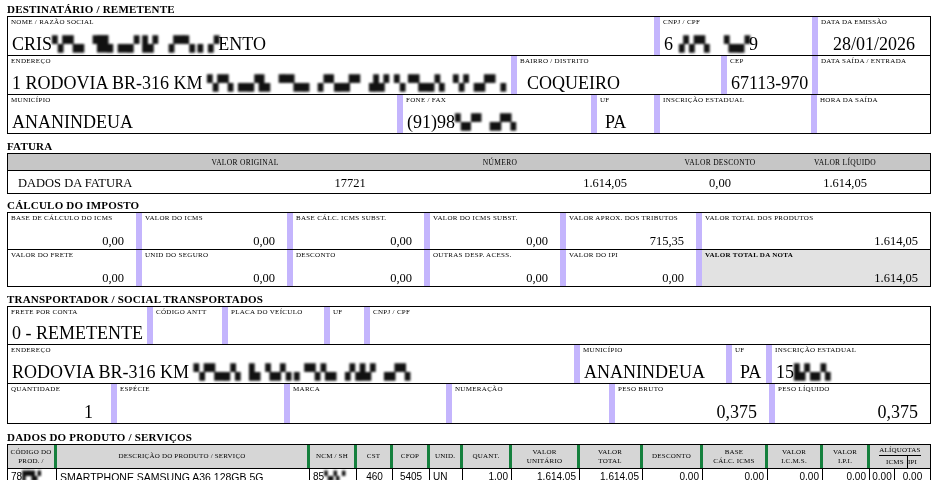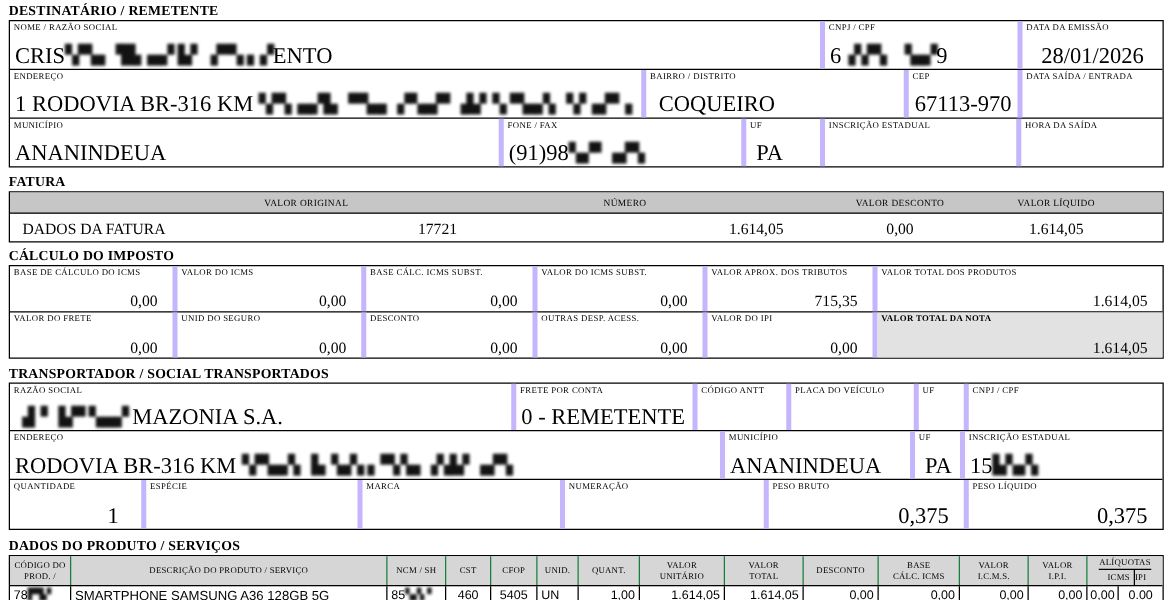--- a/index.html
+++ b/index.html
@@ -3,21 +3,21 @@
 <meta charset="utf-8">
 <style>
   html,body{margin:0;padding:0;background:#fff;}
   body{width:936px;height:480px;overflow:hidden;color:#000;
        font-family:"Liberation Serif",serif;}
   .page{position:relative;width:936px;height:480px;background:#ffffff;}
   .sec-title{margin:3px 0 1px 7px;font-size:11px;font-weight:bold;letter-spacing:.2px;white-space:nowrap;}
   .tbl{margin-left:7px;width:924px;border:1px solid #000;box-sizing:border-box;background:#fff;}
   .trow{display:flex;border-bottom:1px solid #000;}
   .trow:last-child{border-bottom:none;}
-  .cell{position:relative;border-right:4px solid #c4b5fd;box-sizing:border-box;overflow:hidden;flex-shrink:0;}
+  .cell{position:relative;border-right:6px solid #c4b5fd;box-sizing:border-box;overflow:hidden;flex-shrink:0;}
   .cell:last-child{border-right:none;}
   .lbl{font-size:7px;letter-spacing:.3px;padding:2px 0 0 3px;white-space:nowrap;line-height:1.1;}
   .val{position:absolute;bottom:1px;left:4px;right:4px;font-size:18px;white-space:nowrap;line-height:1.05;}
   .val.num{text-align:right;padding-right:8px;}
   .val.center{text-align:center;}
   .redact{font-family:"DejaVu Sans",sans-serif;font-size:.82em;letter-spacing:-1px;
           filter:blur(1.1px);opacity:.93;position:relative;top:-1px;}
   
   .fat-head{display:flex;height:16px;background:#c6c6c6;border-bottom:1px solid #000;}
   .fat-hcell{font-size:7.5px;text-align:center;padding-top:4px;box-sizing:border-box;flex-shrink:0;letter-spacing:.3px;}
@@ -25,21 +25,21 @@
   .fat-cell{font-size:12.5px;text-align:center;padding-top:5px;box-sizing:border-box;flex-shrink:0;white-space:nowrap;}
   .fat-cell.left{text-align:left;padding-left:10px;}
   
   .imp .trow{height:36px;}
   .imp .val{font-size:12.5px;}
   .hl{background:#e2e2e2;}
   
   .r38{height:38px;} .r37{height:37px;} .r40{height:39px;}
   
   .prod-head{display:flex;background:#d6d6d6;border-bottom:1px solid #000;height:23px;}
-  .ph{font-size:7px;text-align:center;box-sizing:border-box;border-right:1px solid #15803d;flex-shrink:0;
+  .ph{font-size:7px;text-align:center;box-sizing:border-box;border-right:3px solid #15803d;flex-shrink:0;
       display:flex;align-items:center;justify-content:center;white-space:pre-line;line-height:1.15;letter-spacing:.2px;padding:4px 1px;}
   .ph:last-child{border-right:none;}
   .aliq{display:flex;flex-direction:column;padding:0;}
   .aliq-top{font-size:7px;text-align:center;border-bottom:1px solid #000;line-height:10px;height:10px;}
   .aliq-bot{display:flex;flex:1;}
   .aliq-sub{font-size:7px;text-align:center;box-sizing:border-box;display:flex;align-items:center;justify-content:center;flex-shrink:0;}
   .prod-row{display:flex;height:29px;font-family:"Liberation Sans",sans-serif;}
   .pc{font-size:10px;box-sizing:border-box;border-right:1px solid #000;flex-shrink:0;
       padding:2px 3px 0 3px;overflow:hidden;line-height:1.2;}
   .pc:last-child{border-right:none;}
@@ -181,24 +181,20 @@
       <div class="cell hl" style="flex:1">
         <div class="lbl" style="font-weight:bold">VALOR TOTAL DA NOTA</div>
         <div class="val num">1.614,05</div>
       </div>
     </div>
   </div>
 
   <div class="sec-title" style="margin-top:6px">TRANSPORTADOR / SOCIAL TRANSPORTADOS</div>
   <div class="tbl">
     <div class="trow r37">
-      <div class="cell" style="flex:0 0 405px">
-        <div class="lbl">RAZÃO SOCIAL</div>
-        <div class="val"><span class="redact">▗▌▘ ▙▀ ▚▄▞ </span><span>MAZONIA S.A.</span></div>
-      </div>
       <div class="cell" style="flex:0 0 145px">
         <div class="lbl">FRETE POR CONTA</div>
         <div class="val">0 - REMETENTE</div>
       </div>
       <div class="cell" style="flex:0 0 75px">
         <div class="lbl">CÓDIGO ANTT</div>
         <div class="val"></div>
       </div>
       <div class="cell" style="flex:0 0 102px">
         <div class="lbl">PLACA DO VEÍCULO</div>

